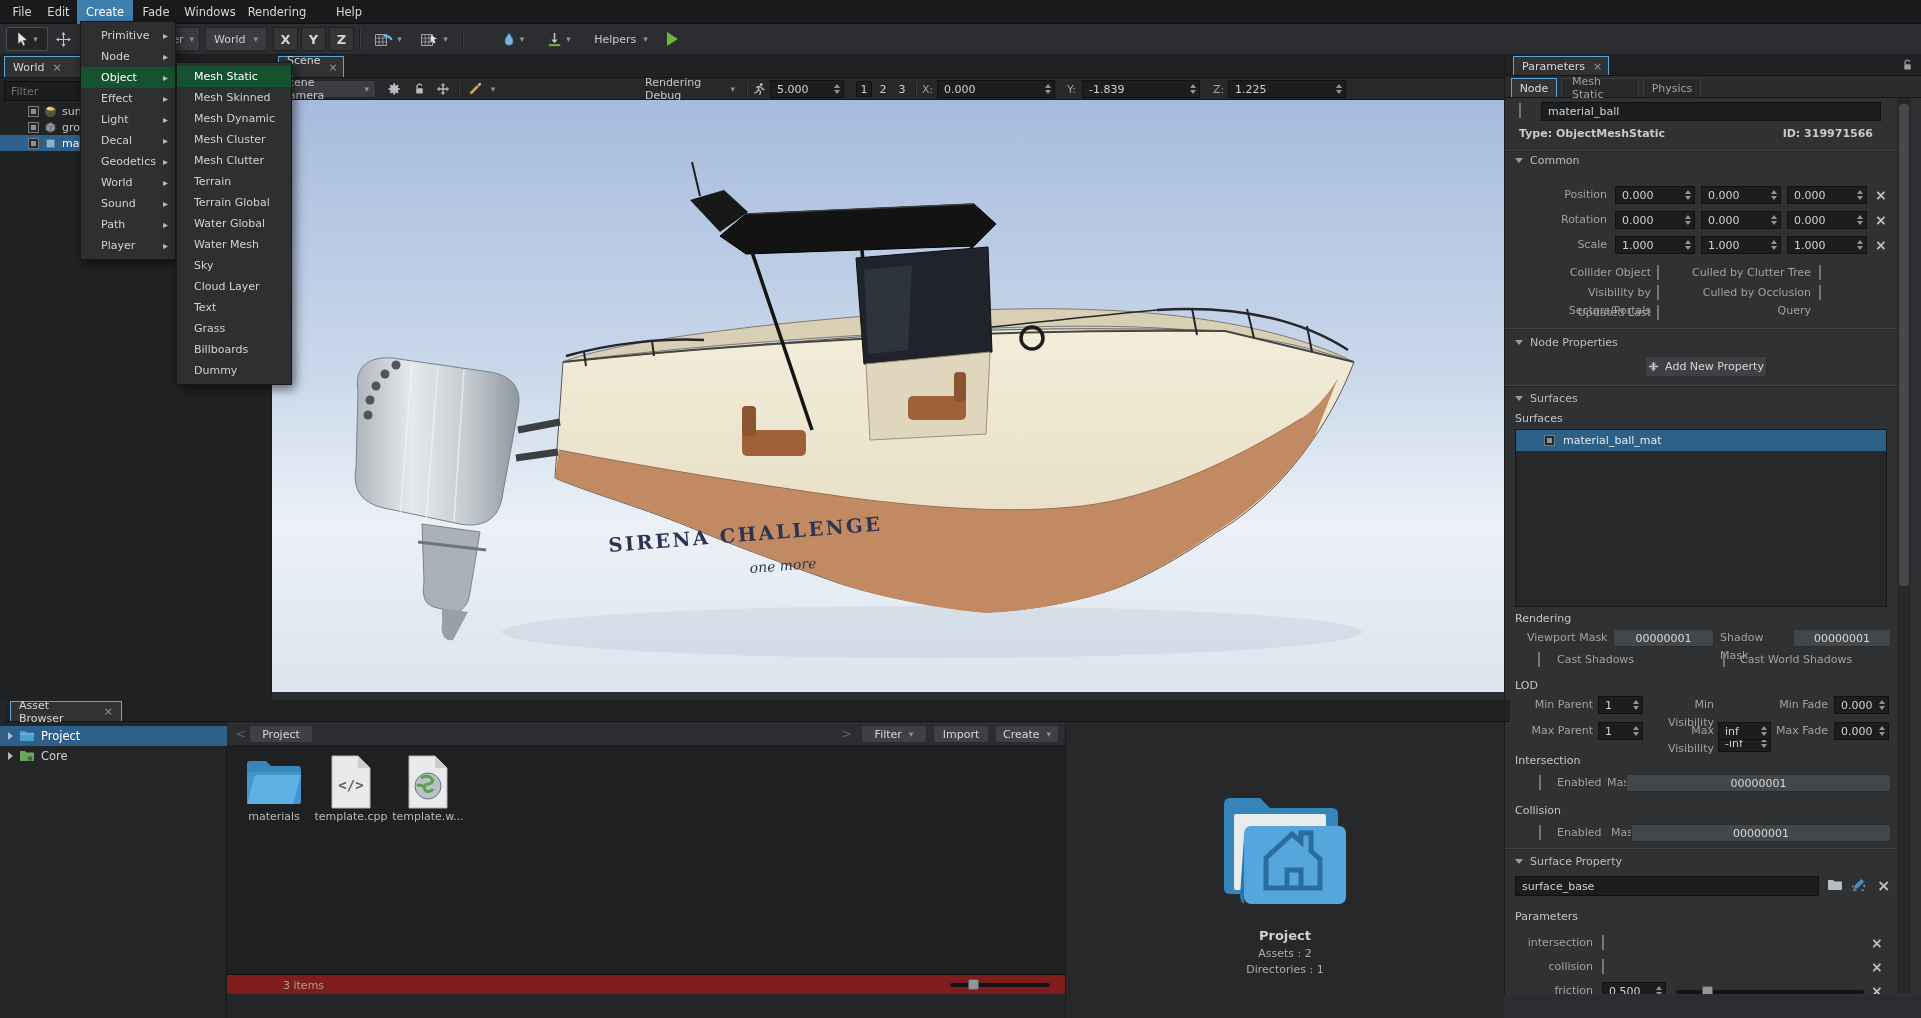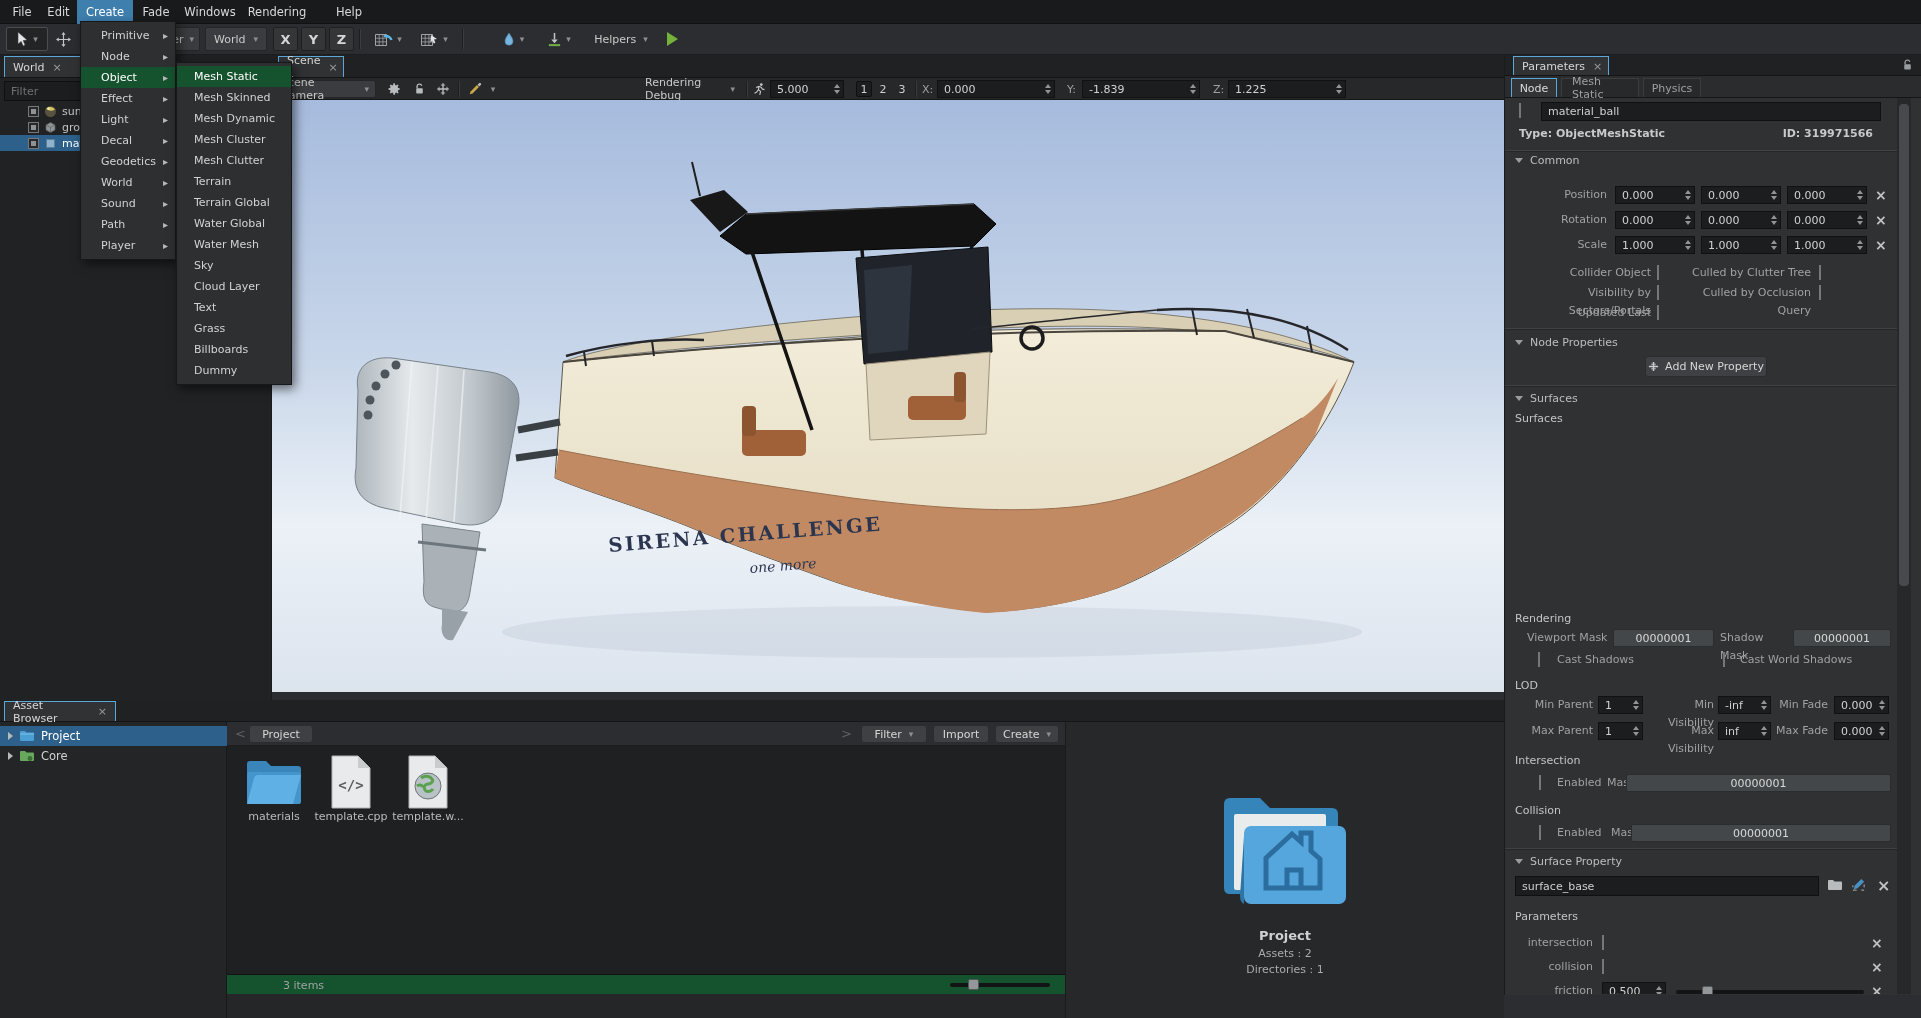--- a/index.html
+++ b/index.html
@@ -85,27 +85,27 @@
   #params{left:1504px;top:55px;width:417px;height:940px;background:#2f3133;border-left:1px solid #1a1b1d;}
   #p-content{position:absolute;left:0;top:43px;width:392px;height:896px;overflow:hidden;}
   .prow{position:absolute;height:18px;}
   .plabel{position:absolute;text-align:right;color:#9fa1a3;font-size:11px;line-height:18px;}
   #p-scroll{position:absolute;left:392px;top:43px;width:14px;height:896px;background:#26282a;}
   #p-thumb{position:absolute;left:2px;top:6px;width:10px;height:482px;background:#47494c;border-radius:4px;}
   .list-box{position:absolute;background:#26282a;border:1px solid #17181a;}
   .list-row-sel{height:21px;background:#2d6086;display:flex;align-items:center;gap:8px;padding-left:28px;color:#e8e8e8;}
 
   #assets{left:0;top:700px;width:1504px;height:318px;background:#242628;}
-  #a-tabbar{left:0;top:0;width:1504px;height:22px;}
+  #a-tabbar{left:6px;top:0;width:1504px;height:22px;}
   .a-tree-row{position:absolute;left:0;width:227px;height:20px;display:flex;align-items:center;gap:6px;padding-left:8px;font-size:11.5px;color:#d2d2d2;}
   .a-tree-row.sel{background:#2d608a;}
   .exp{width:0;height:0;border-top:4px solid transparent;border-bottom:4px solid transparent;border-left:5px solid #b7b9bb;flex:none;}
   #a-content{position:absolute;left:227px;top:46px;width:838px;height:228px;background:#1e2022;}
   .asset-cell{position:absolute;width:74px;text-align:center;color:#b9babc;font-size:11px;}
-  #a-status{position:absolute;left:227px;top:274px;width:838px;height:20px;background:#14532d;border-top:1px solid #121314;}
+  #a-status{position:absolute;left:227px;top:274px;width:838px;height:20px;background:#7f1d1d;border-top:1px solid #121314;}
   #a-preview{position:absolute;left:1065px;top:22px;width:439px;height:296px;background:#26282a;border-left:1px solid #1a1b1d;
              display:flex;flex-direction:column;align-items:center;padding-top:60px;}
   .slider-track{position:absolute;height:4px;background:#131416;border-radius:2px;}
   .slider-handle{position:absolute;width:11px;height:11px;background:#94979a;border:1px solid #55585a;border-radius:2px;}
   svg{display:block;}
 </style>
 </head>
 <body>
 
 <div id="menubar" class="abs">
@@ -581,20 +581,26 @@
       <span>Add New Property</span>
     </div>
     <div class="hr" style="top:287px;"></div>
 
     
     <div class="abs sect-h" style="left:10px;top:294px;">
       <span class="fold"></span>
       <span>Surfaces</span>
     </div>
     <span class="abs" style="left:10px;top:314px;color:#c3c4c6;">Surfaces</span>
+    <div class="list-box" style="left:10px;top:331px;width:372px;height:178px;">
+      <div class="list-row-sel">
+        <span class="cb on" style="width:11px;height:11px;"></span>
+        <span>material_ball_mat</span>
+      </div>
+    </div>
 
     
     <span class="abs" style="left:10px;top:514px;color:#c3c4c6;">Rendering</span>
     <div class="prow" style="left:0;top:531px;width:392px;">
       <span class="plabel" style="left:22px;width:82px;text-align:left;">Viewport Mask</span>
       <div class="abs mask-btn" style="left:108px;width:101px;">
           <span>00000001</span>
         </div>
       <span class="plabel" style="left:215px;width:66px;text-align:left;">Shadow Mask</span>
       <div class="abs mask-btn" style="left:288px;width:98px;">
@@ -613,21 +619,21 @@
     <div class="prow" style="left:0;top:598px;width:392px;">
       <span class="plabel" style="left:0;width:88px;">Min Parent</span>
       <div class="abs num" style="left:93px;width:45px;">
           <span class="val">1</span>
           <span class="spin">
             <i class="up"></i>
             <i class="dn"></i>
           </span>
         </div>
       <span class="plabel" style="left:140px;width:69px;">Min Visibility</span>
-      <div class="abs num" style="left:213px;width:53px;">
+      <div class="abs num" style="left:213px;width:53px;margin-top:38px;">
           <span class="val">-inf</span>
           <span class="spin">
             <i class="up"></i>
             <i class="dn"></i>
           </span>
         </div>
       <span class="plabel" style="left:270px;width:53px;">Min Fade</span>
       <div class="abs num" style="left:329px;width:55px;">
           <span class="val">0.000</span>
           <span class="spin">

